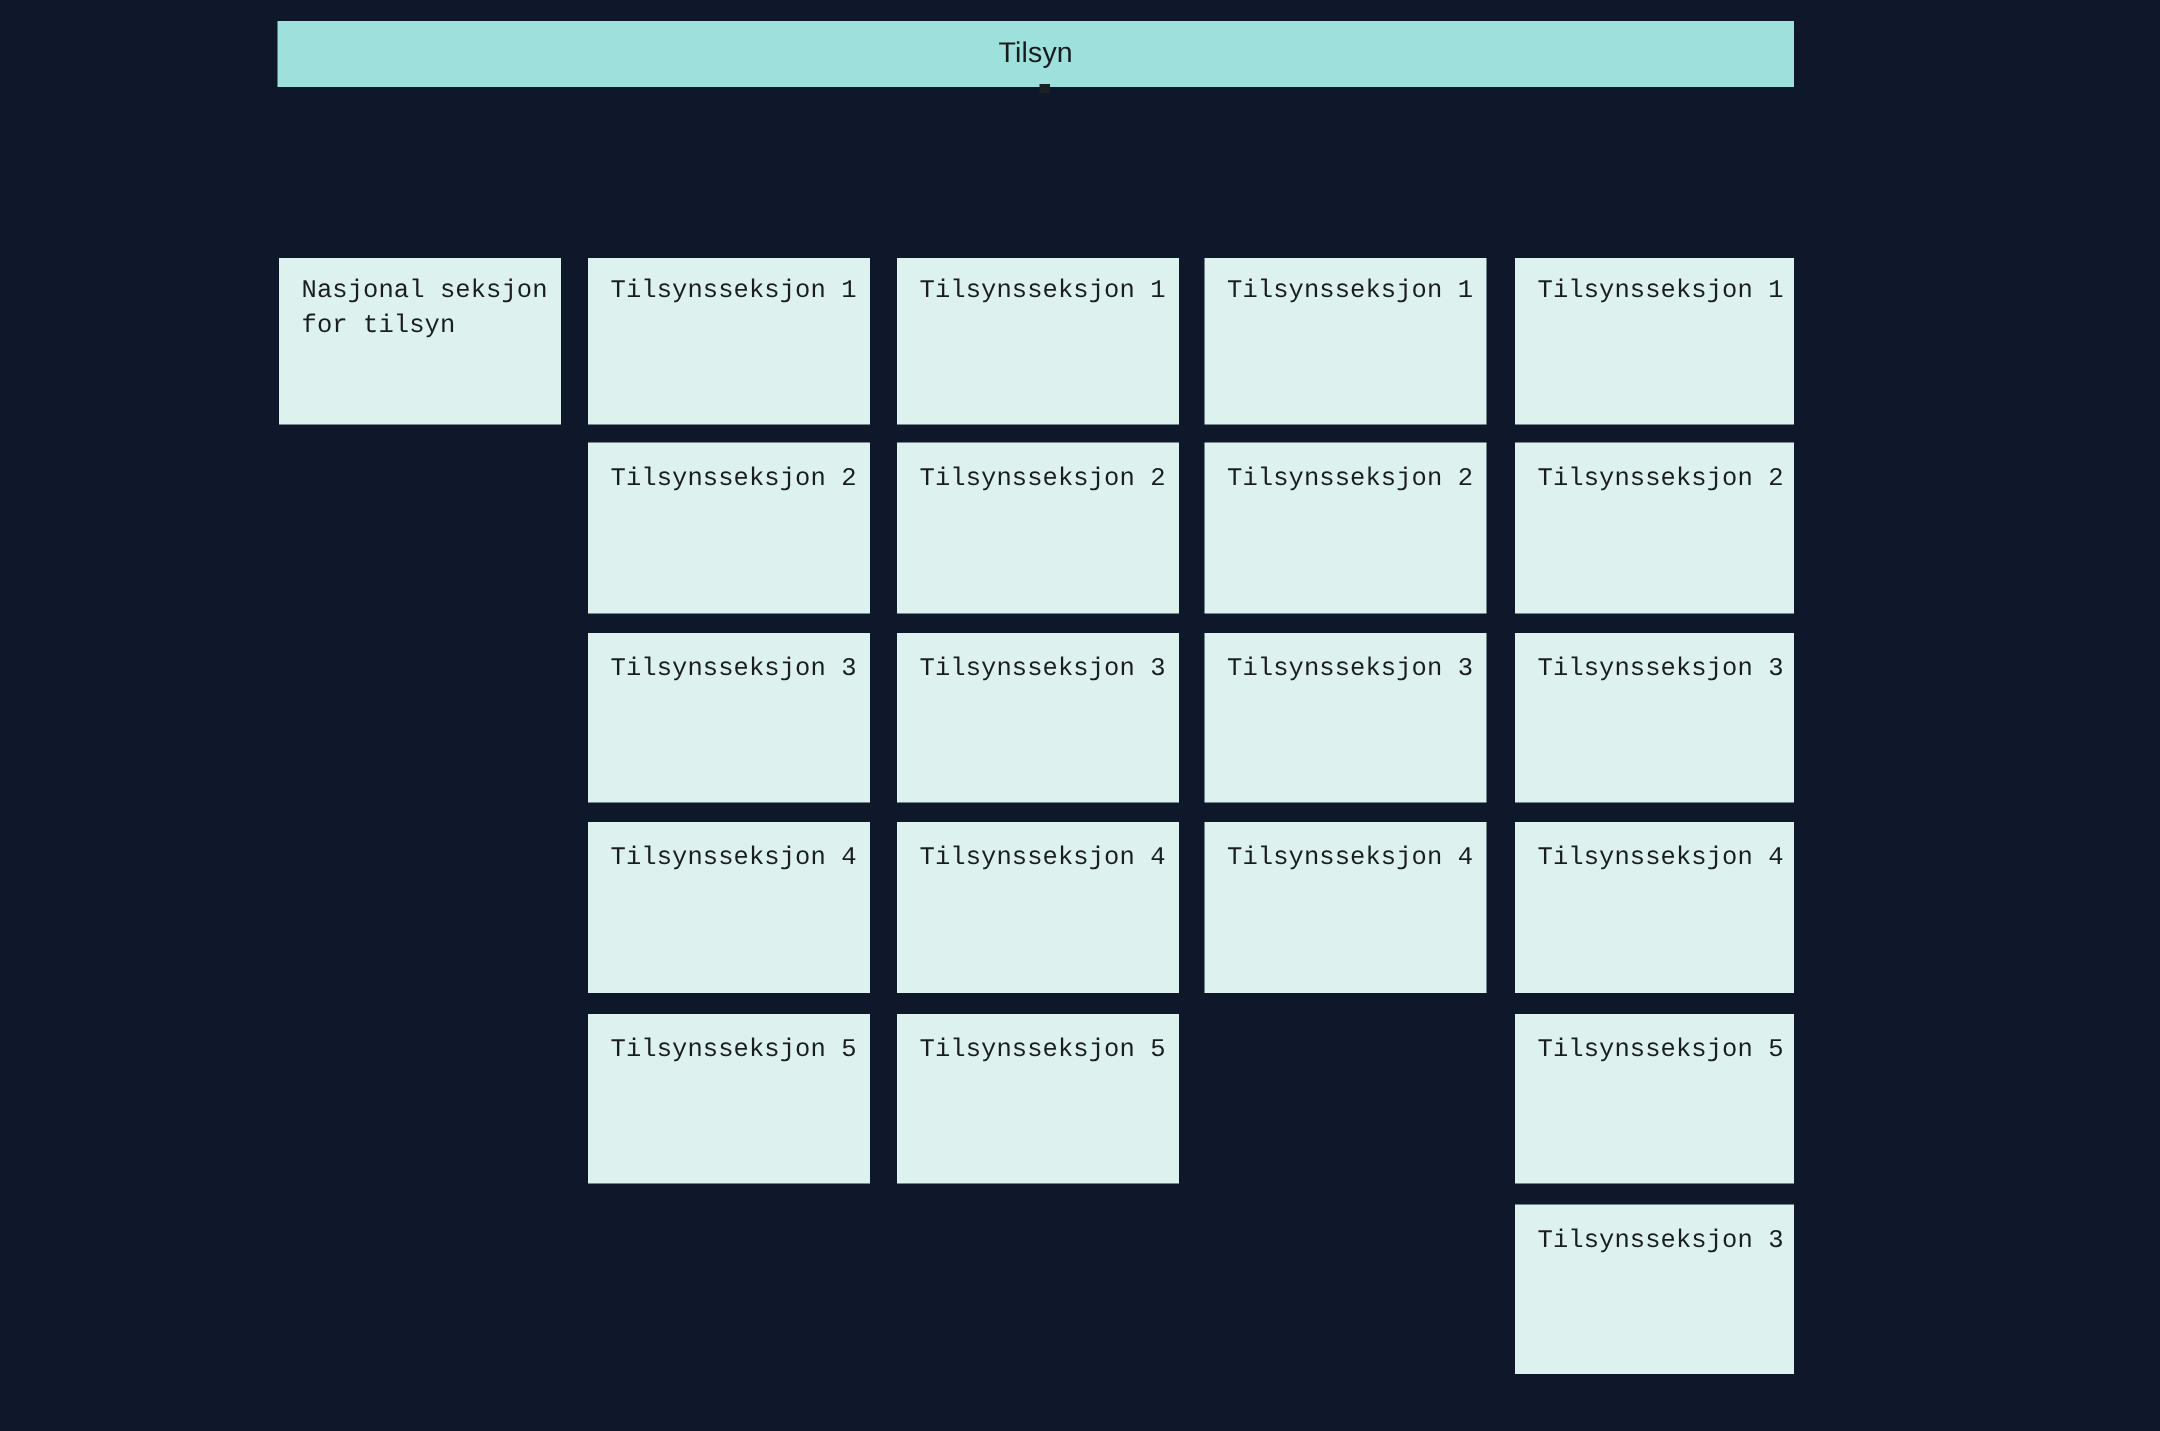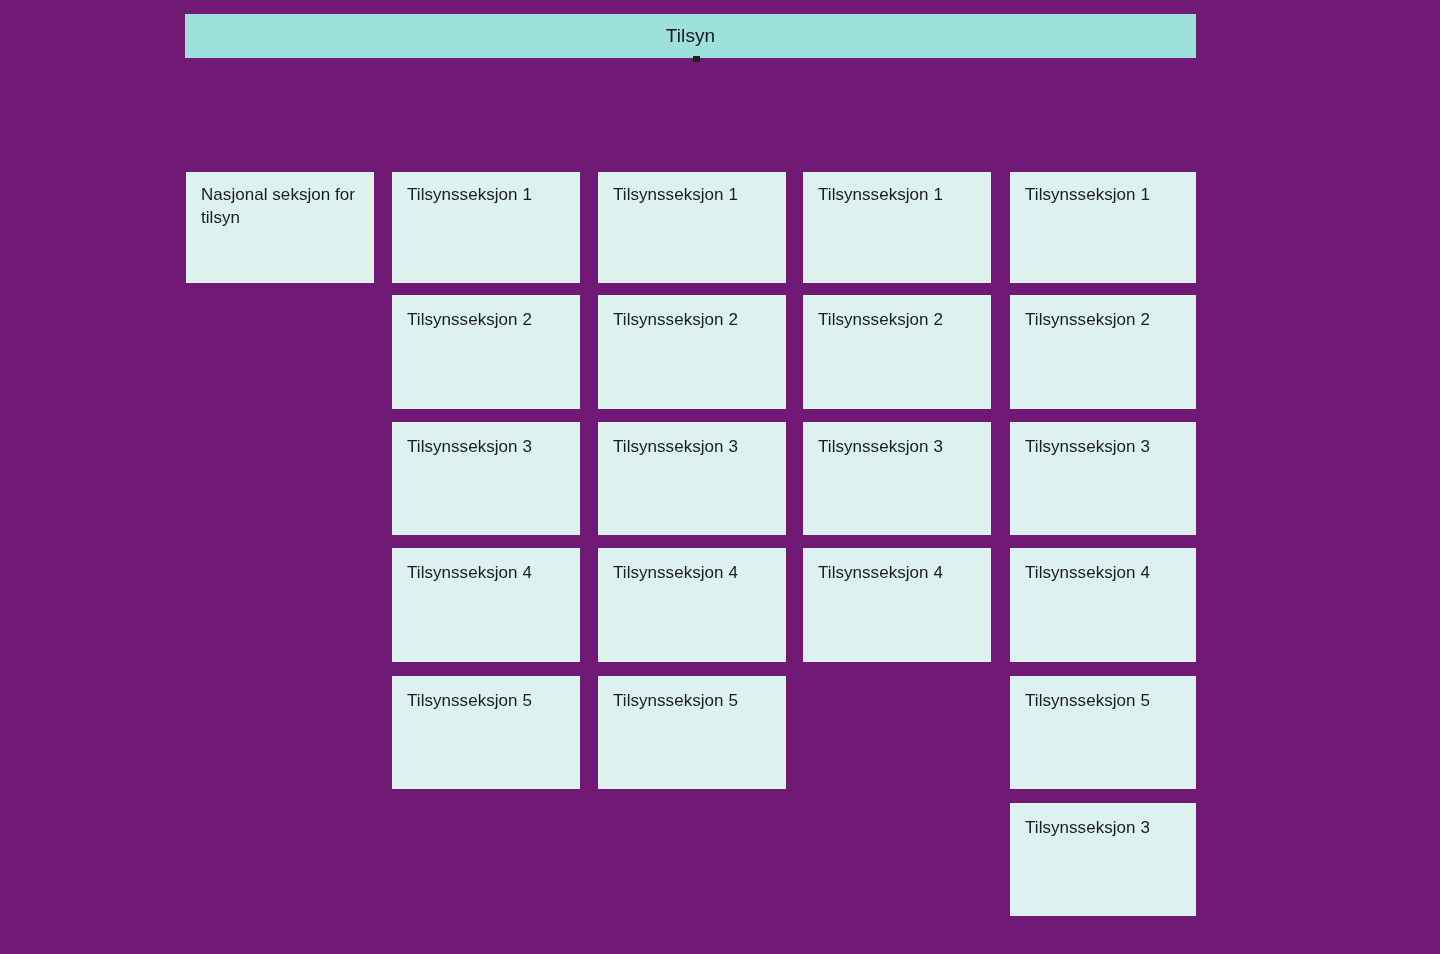--- a/index.html
+++ b/index.html
@@ -15,21 +15,21 @@
     position: relative;
     overflow: hidden;
     font-family: "Liberation Sans", "DejaVu Sans", sans-serif;
     -webkit-font-smoothing: antialiased;
   }
   #diagram-canvas {
     position: absolute;
     left: 0; top: 0;
     width: 1440px;
     height: 954px;
-    background: #701a75;
+    background: #0f172a;
   }
   
   .root-bar {
     position: absolute;
     left: 185px;
     top: 14px;
     width: 1011px;
     height: 44px;
     background: #9ee0db;
     display: flex;
@@ -52,20 +52,21 @@
     width: 7px;
     height: 6px;
     background: #1c2022;
   }
   
   .node {
     position: absolute;
     background: #ddf2ef;
     padding: 14px 4px 0 15px;
     overflow: hidden;
+    font-family: Liberation Mono, monospace;
   }
   .node-label {
     font-size: 17px;
     line-height: 1.33;
     color: #1a1d1f;
     font-weight: 400;
     letter-spacing: 0.05px;
     display: block;
   }
   

